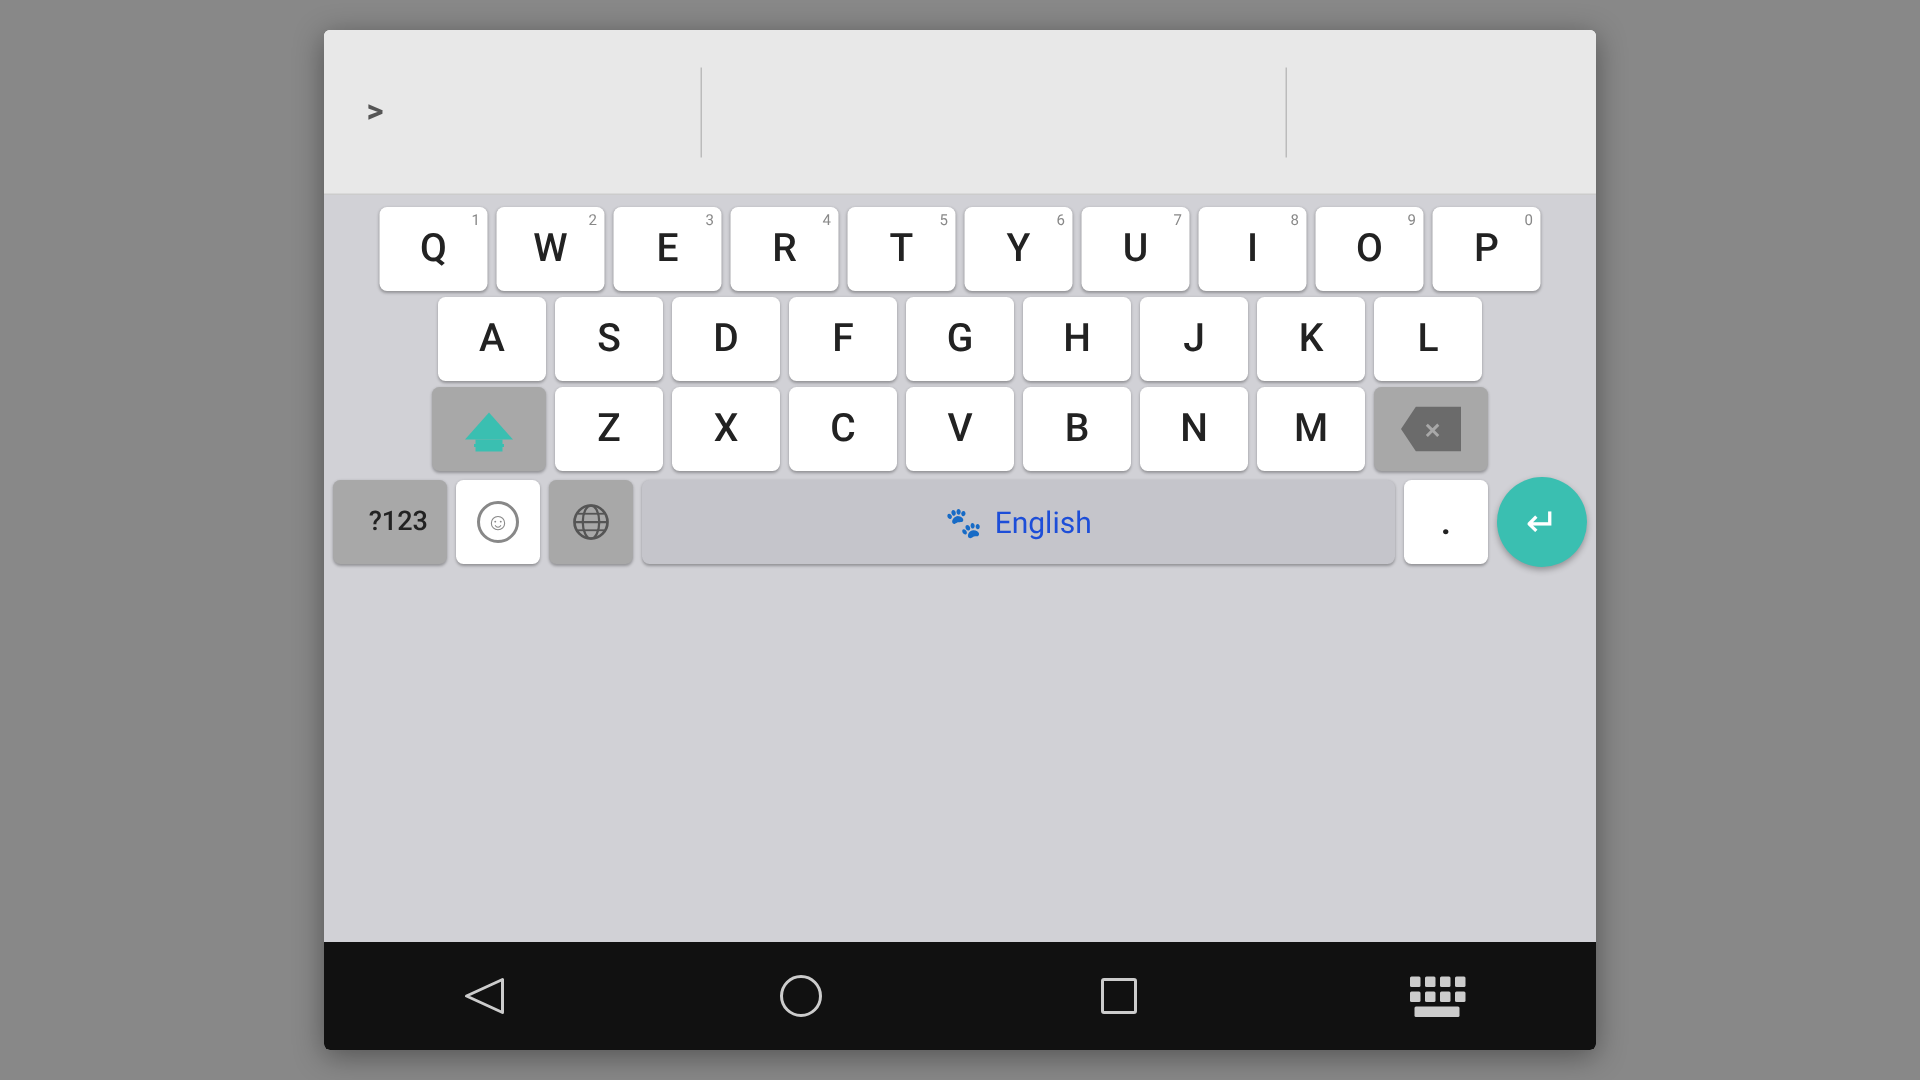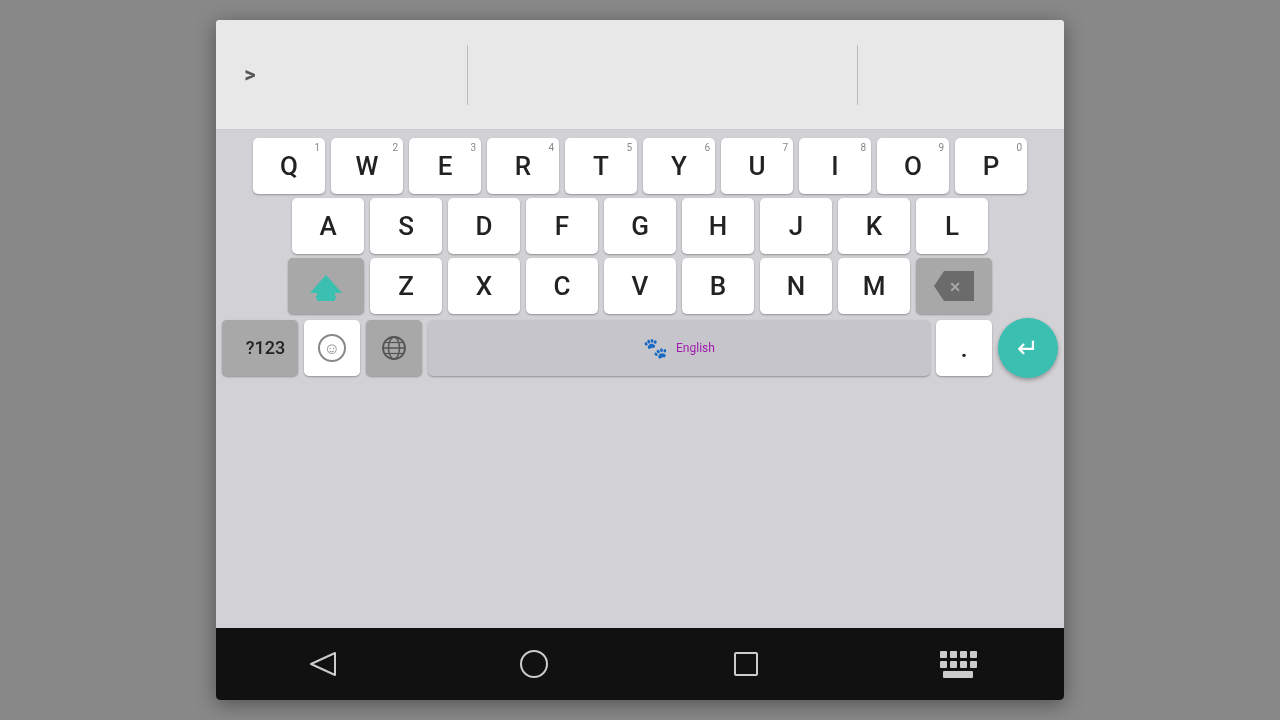--- a/index.html
+++ b/index.html
@@ -190,22 +190,22 @@
       align-items: center;
       justify-content: center;
     }
     
     .globe-svg {
       width: 28px;
       height: 28px;
     }
     
     .space-label {
-      font-size: 12px;
-      color: #a21caf;
+      font-size: 20px;
+      color: #1d4ed8;
       font-weight: 400;
     }
     
     .enter-arrow {
       color: #fff;
       font-size: 26px;
     }
     
     .row1-key .key-number {
       font-size: 10px;

